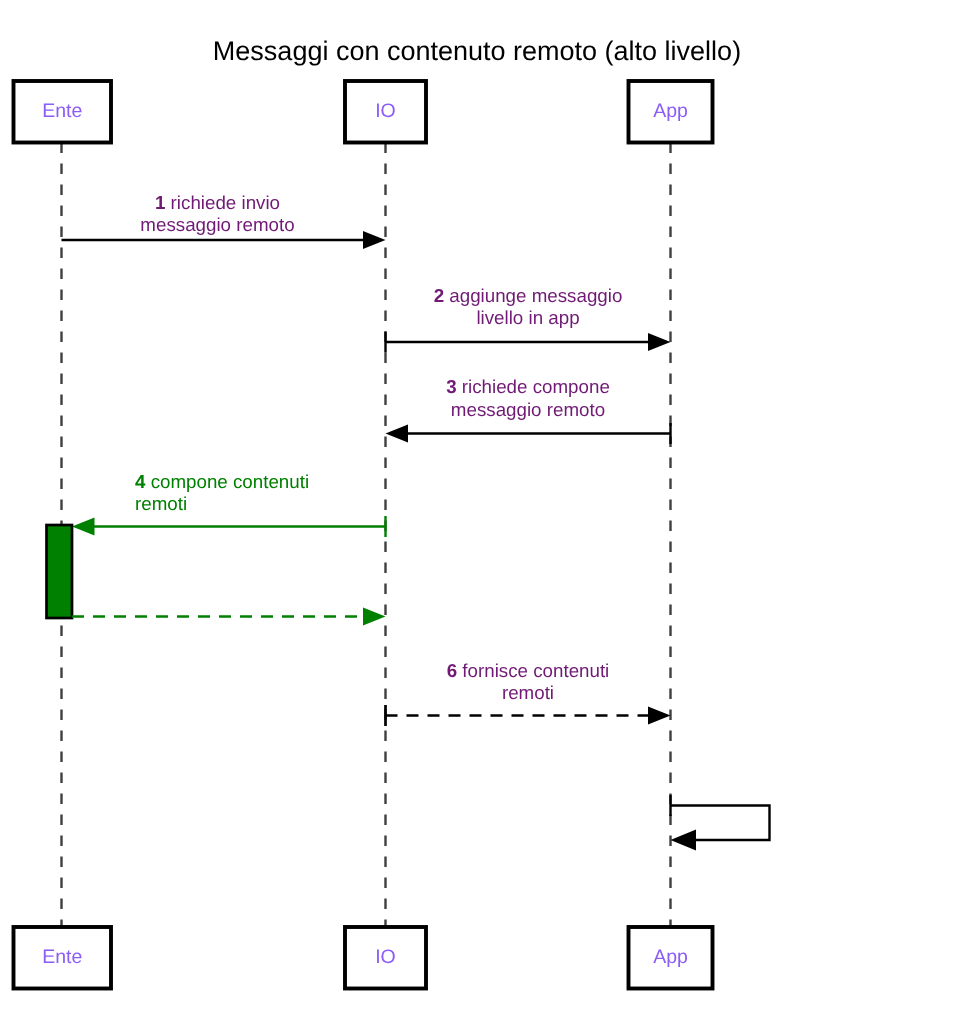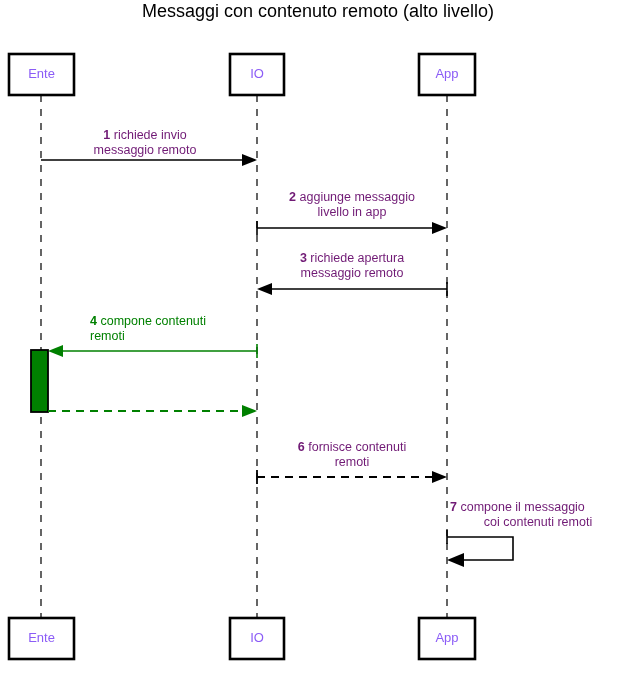--- a/index.html
+++ b/index.html
@@ -14,21 +14,21 @@
   #diagram-root {
     position: relative;
     width: 636px;
     height: 674px;
     background: #ffffff;
     overflow: hidden;
   }
   .diagram-title {
     position: absolute;
     left: 0;
-    top: 0;
+    top: 23px;
     width: 636px;
     text-align: center;
     font-size: 18px;
     line-height: 22px;
     color: #000000;
     white-space: nowrap;
   }
   .svg-layer {
     position: absolute;
     left: 0;
@@ -154,38 +154,33 @@
   </div>
 
   <div class="msg-label align-center" style="left:262px; top:190px; width:180px;">
     <div><span class="seq">2</span>
       <span>aggiunge messaggio</span></div>
     <div><span>livello in app</span></div>
   </div>
 
   <div class="msg-label align-center" style="left:262px; top:251px; width:180px;">
     <div><span class="seq">3</span>
-      <span>richiede apertura</span></div>
+      <span>richiede compone</span></div>
     <div><span>messaggio remoto</span></div>
   </div>
 
   <div class="msg-label green align-left" style="left:90px; top:314px; width:170px;">
     <div><span class="seq">4</span>
       <span>compone contenuti</span></div>
     <div><span>remoti</span></div>
   </div>
 
   <div class="msg-label green align-right" style="left:60px; top:375px; width:196px;">
   </div>
 
   <div class="msg-label align-center" style="left:262px; top:440px; width:180px;">
     <div><span class="seq">6</span>
       <span>fornisce contenuti</span></div>
     <div><span>remoti</span></div>
   </div>
 
-  <div class="msg-label align-right" style="left:450px; top:500px; width:176px;">
-    <div style="text-align:left;"><span class="seq">7</span>
-      <span>compone il messaggio</span></div>
-    <div style="text-align:center;"><span>coi contenuti remoti</span></div>
-  </div>
 
 </div>
 
 </body></html>

